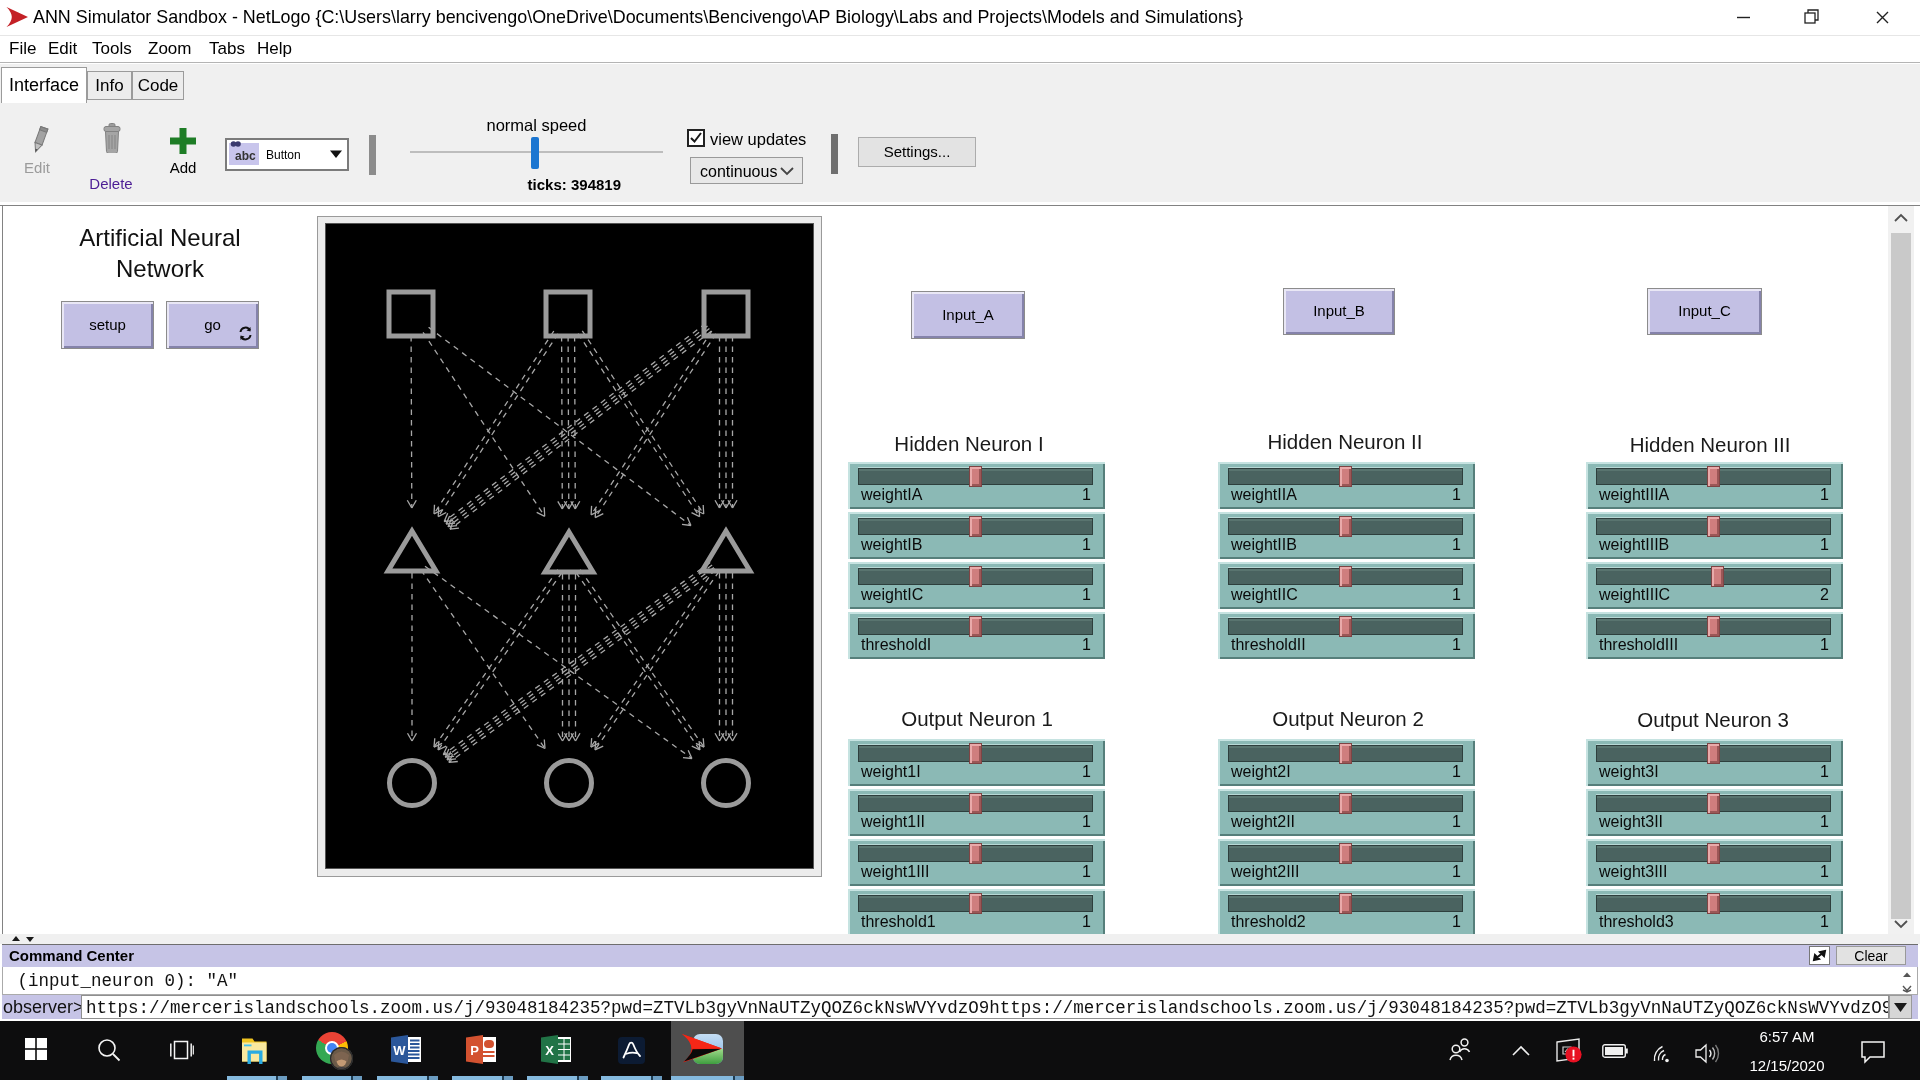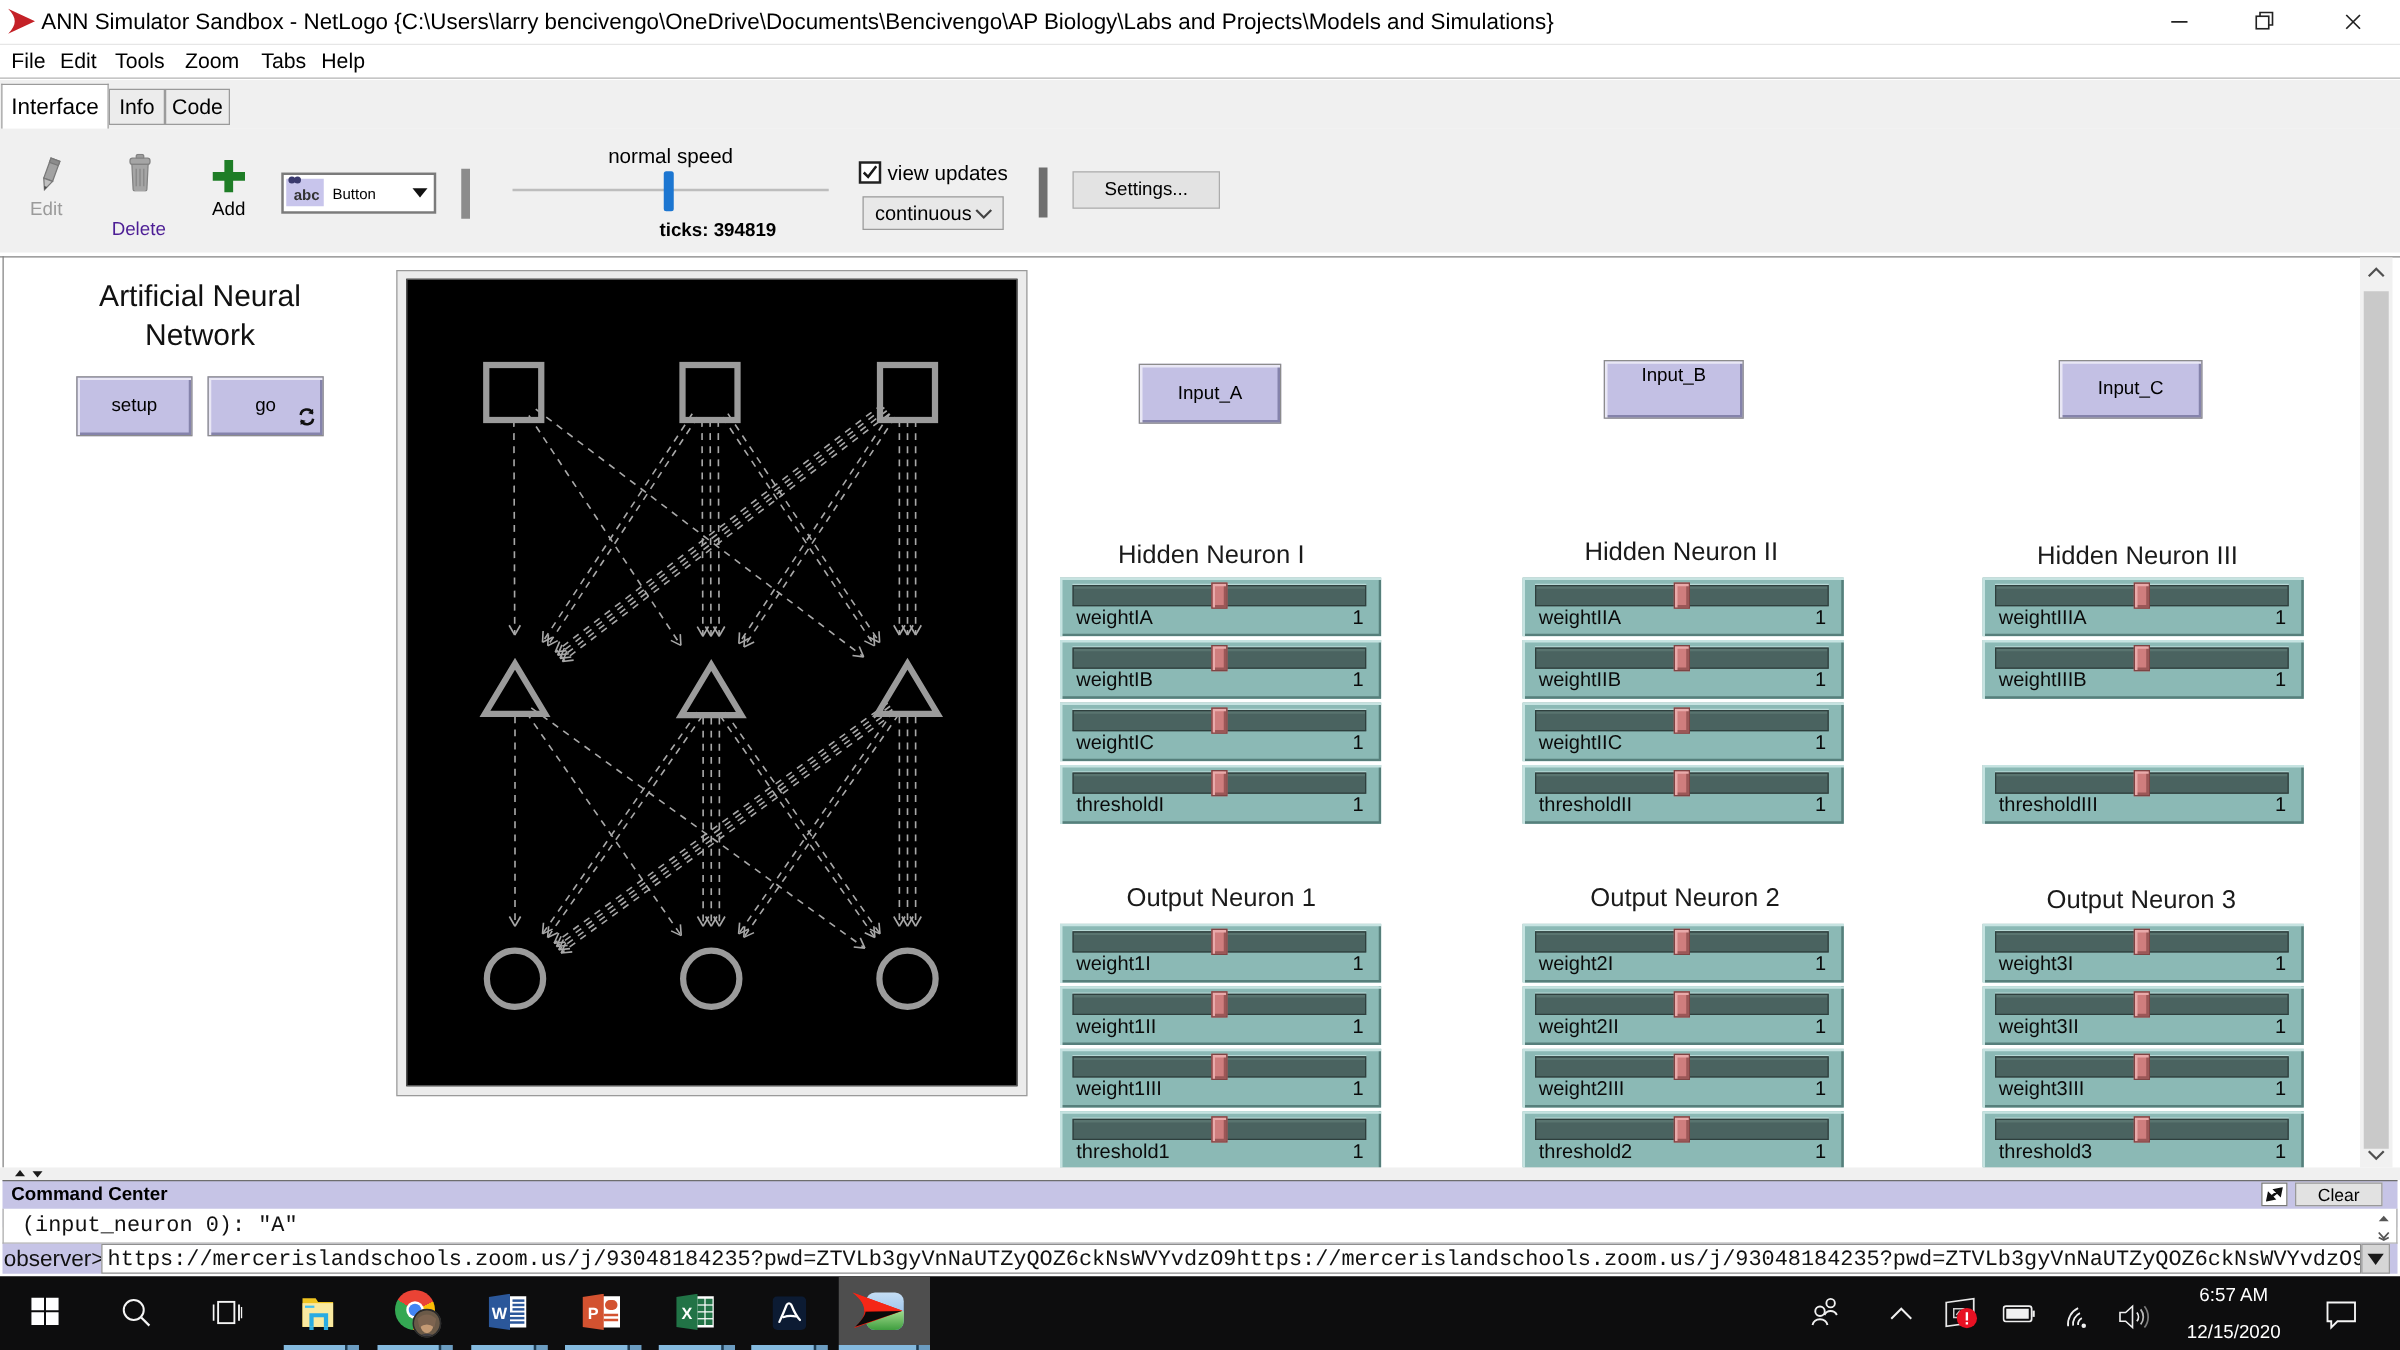--- a/index.html
+++ b/index.html
@@ -298,21 +298,21 @@
 <rect x="387" y="76" width="44" height="44"></rect>
 <path d="M95,315 L71,355 L119,355 Z"></path>
 <path d="M252,316 L228,356 L276,356 Z"></path>
 <path d="M409,315 L385,355 L433,355 Z"></path>
 <circle cx="95" cy="567" r="22.5"></circle>
 <circle cx="252" cy="567" r="22.5"></circle>
 <circle cx="409" cy="567" r="22.5"></circle>
 </g>
       </svg>
 <div class="nlbtn" style="left:911px;top:88px;width:114px;height:48px;padding-top:14px">Input_A</div>
-<div class="nlbtn" style="left:1283px;top:85px;width:112px;height:47px;padding-top:3px">Input_B</div>
+<div class="nlbtn" style="left:1283px;top:85px;width:112px;height:47px;padding-top:13px">Input_B</div>
 <div class="nlbtn" style="left:1647px;top:85px;width:115px;height:47px;padding-top:13px">Input_C</div>
 <div class="gtitle" style="left:969px;top:229px">Hidden Neuron I</div>
 <div class="slider" style="left:848px;top:259px">
 <div class="groove"></div>
 <div class="handle" style="left:121px"></div>
 <div class="sl-label">weightIA</div>
         <div class="sl-val">1</div>
 </div>
 <div class="slider" style="left:848px;top:309px">
 <div class="groove"></div>
@@ -362,20 +362,26 @@
 <div class="groove"></div>
 <div class="handle" style="left:121px"></div>
 <div class="sl-label">weightIIIA</div>
         <div class="sl-val">1</div>
 </div>
 <div class="slider" style="left:1586px;top:309px">
 <div class="groove"></div>
 <div class="handle" style="left:121px"></div>
 <div class="sl-label">weightIIIB</div>
         <div class="sl-val">1</div>
+</div>
+<div class="slider" style="left:1586px;top:359px">
+<div class="groove"></div>
+<div class="handle" style="left:125px"></div>
+<div class="sl-label">weightIIIC</div>
+        <div class="sl-val">2</div>
 </div>
 <div class="slider" style="left:1586px;top:409px">
 <div class="groove"></div>
 <div class="handle" style="left:121px"></div>
 <div class="sl-label">thresholdIII</div>
         <div class="sl-val">1</div>
 </div>
 <div class="gtitle" style="left:977px;top:504px">Output Neuron 1</div>
 <div class="slider" style="left:848px;top:536px">
 <div class="groove"></div>

